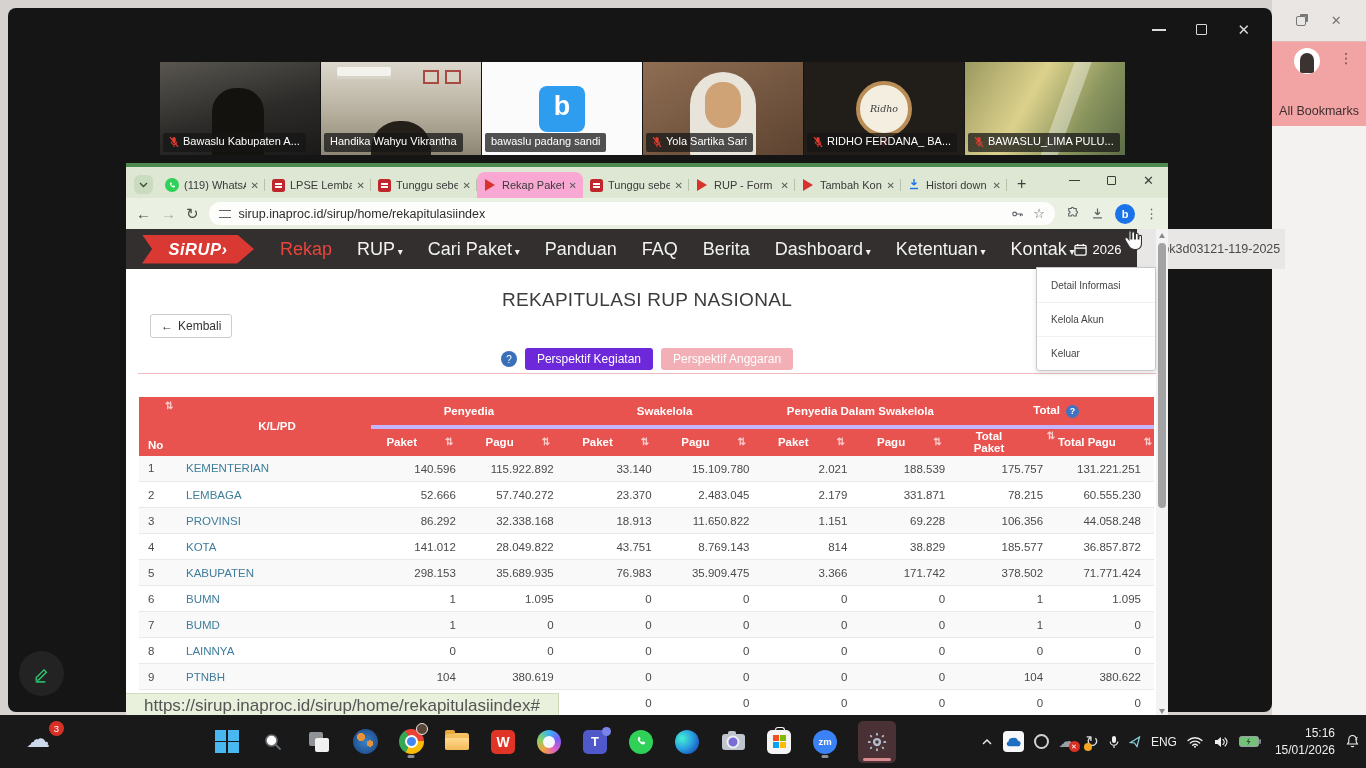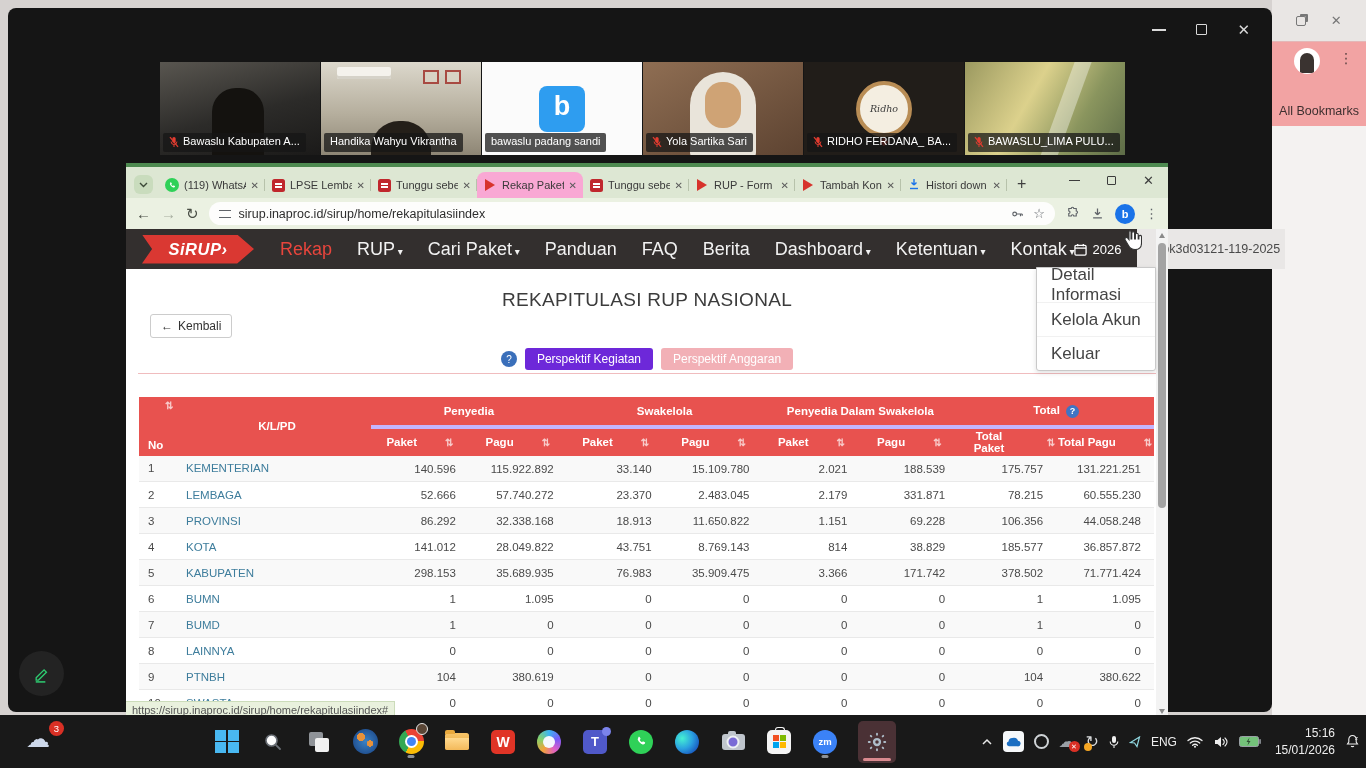--- a/index.html
+++ b/index.html
@@ -126,31 +126,31 @@
   table{width:100%;border-collapse:collapse;table-layout:fixed;}
   col.c-no{width:44px;}col.c-klpd{width:188px;}
   thead th{background:#e8524f;color:#fff;font-size:11.5px;font-weight:600;}
   .gr1 th{height:30px;}
   .gr2 th{height:26px;border-bottom:1px solid #e8524f;}
   th.grp{border-bottom:4px solid #c4b5fd;}
   .th-no{position:relative;text-align:left;}
   .th-no .srt{position:absolute;top:3px;left:26px;}
   .th-no .lbl{position:absolute;bottom:5px;left:9px;}
   .srt{font-size:10px;color:rgba(255,255,255,.7);}
-  .sub-th{display:flex;align-items:center;justify-content:center;gap:28px;}
+  .sub-th{display:flex;align-items:flex-start;justify-content:center;gap:28px;}
   .qmark{width:13px;height:13px;border-radius:50%;background:#3f74c4;color:#fff;font-size:9px;display:inline-flex;align-items:center;justify-content:center;vertical-align:middle;margin-left:6px;}
   tbody td{height:26px;font-size:11.5px;color:#4a4a4a;border-bottom:1px solid #e9e9e9;text-align:right;padding-right:13px;white-space:nowrap;overflow:hidden;}
   tbody tr:nth-child(odd) td{background:#f9f9f9;}
   td.c1{text-align:left;padding-left:9px;}
   td.c2{text-align:left;padding-left:3px;color:#3e7d9c;margin-top:22px;}
-  .statuspill{position:absolute;left:0;bottom:0;background:#e9f1dd;border:1px solid #ccdcba;border-left:none;border-bottom:none;font-size:11px;color:#555;padding:2px 6px;white-space:nowrap;z-index:40;}
+  .statuspill{position:absolute;left:0;bottom:0;background:#e9f1dd;border:1px solid #ccdcba;border-left:none;border-bottom:none;font-size:17px;color:#555;padding:2px 18px;white-space:nowrap;z-index:40;}
 
   
   .ddmenu{position:absolute;left:910px;top:104px;width:120px;background:#fff;border:1px solid #c9c9c9;border-radius:0 0 3px 3px;box-shadow:0 2px 5px rgba(0,0,0,.12);z-index:50;}
-  .dditem{height:34px;display:flex;align-items:center;padding-left:14px;font-size:17px;color:#444;}
+  .dditem{height:34px;display:flex;align-items:center;padding-left:14px;font-size:10px;color:#444;}
   .dditem + .dditem{border-top:1px solid #f1f1f1;}
 
   
   .annot{position:absolute;left:19px;top:651px;width:45px;height:45px;border-radius:50%;background:#232323;display:flex;align-items:center;justify-content:center;z-index:60;}
   .cursor{position:absolute;left:1122px;top:229px;z-index:200;}
 
   
   .taskbar{position:absolute;left:0;top:715px;width:1366px;height:53px;background:#191919;z-index:100;}
   .tb-weather{position:absolute;left:26px;top:12px;width:34px;height:30px;}
   .tb-weather .cld{color:#cdd8ea;font-size:24px;line-height:1;}

